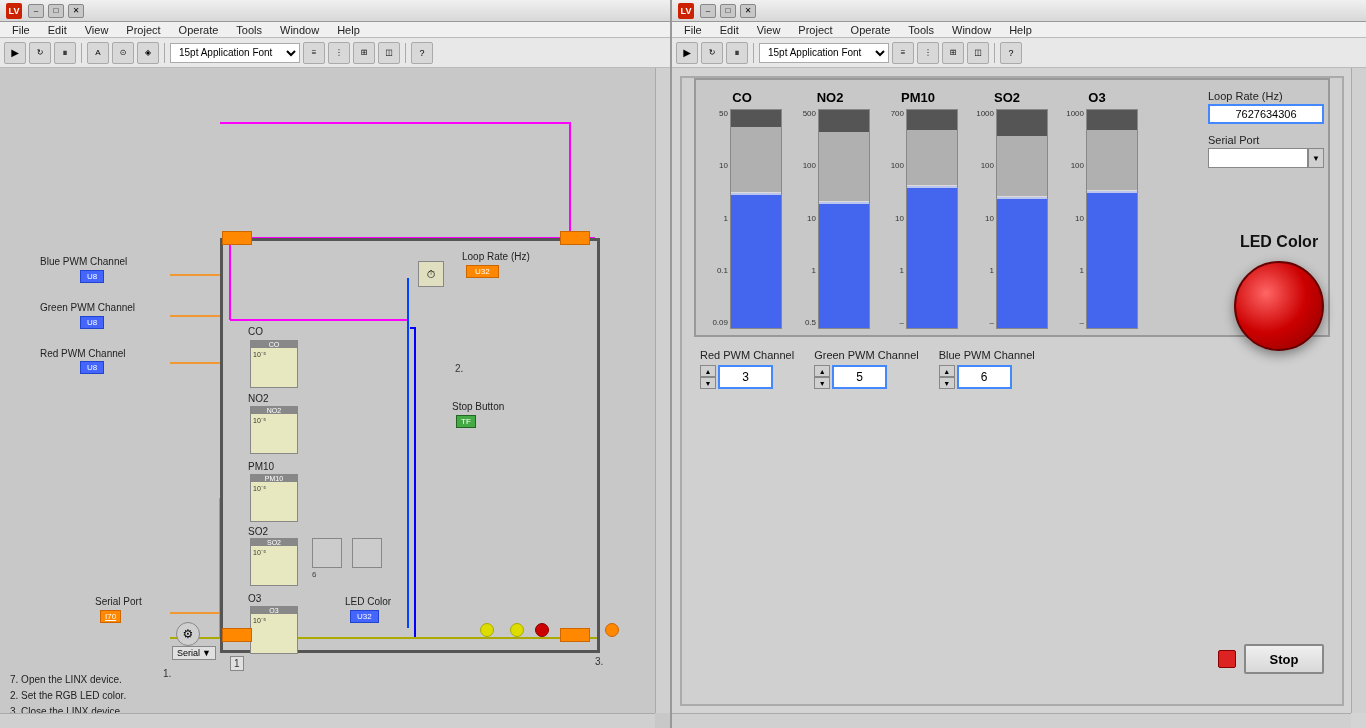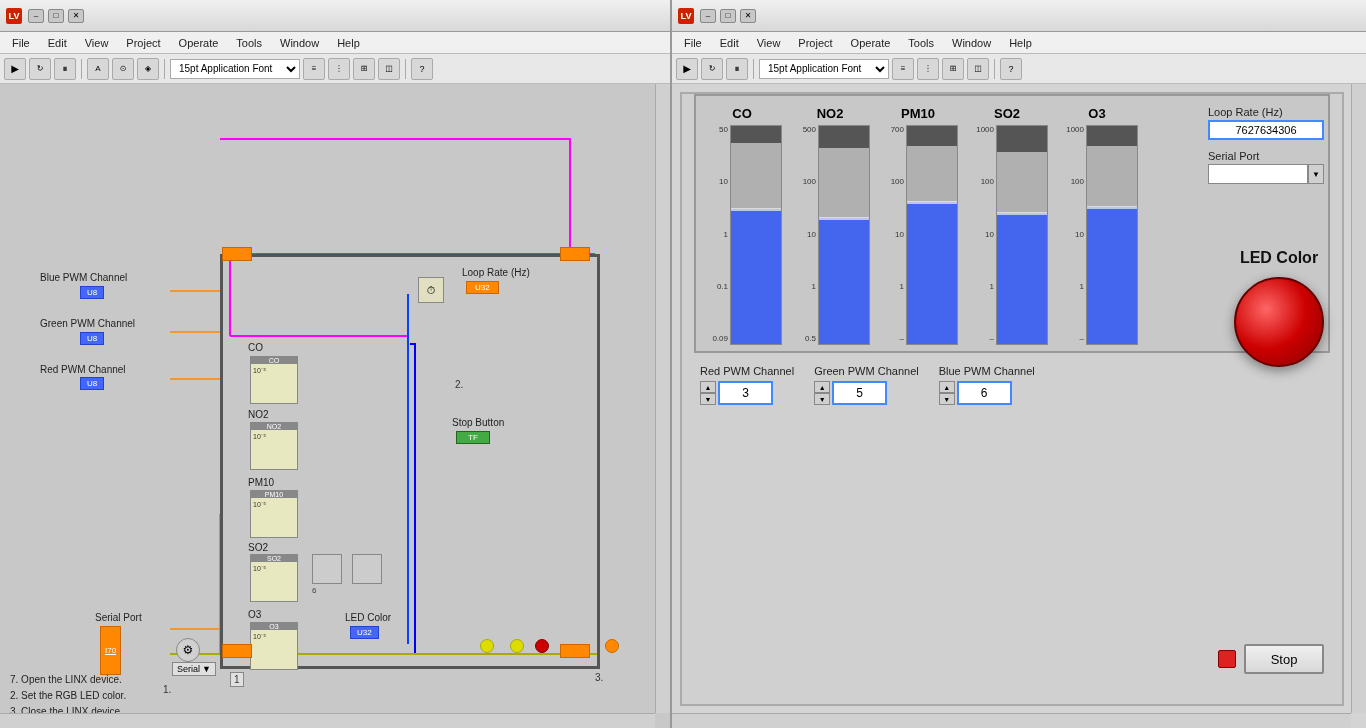--- a/index.html
+++ b/index.html
@@ -9,21 +9,21 @@
     .block-diagram {
       width: 672px;
       height: 728px;
       background: #e8e8e8;
       border-right: 2px solid #999;
       display: flex;
       flex-direction: column;
     }
 
     .window-titlebar {
-      height: 32px;
+      height: 22px;
       background: linear-gradient(to bottom, #f0f0f0, #d8d8d8);
       border-bottom: 1px solid #999;
       display: flex;
       align-items: center;
       padding: 0 6px;
       gap: 6px;
     }
     .window-titlebar .app-icon {
       width: 16px; height: 16px;
       background: #cc2200;
@@ -39,21 +39,21 @@
       width: 16px; height: 14px;
       background: #c8c8c8;
       border: 1px solid #888;
       border-radius: 2px;
       cursor: pointer;
       display: flex; align-items: center; justify-content: center;
       font-size: 8px;
     }
 
     .menu-bar {
-      height: 22px;
+      height: 16px;
       background: #f0f0f0;
       border-bottom: 1px solid #bbb;
       display: flex;
       align-items: center;
       padding: 0 4px;
       gap: 2px;
       text-align: right;
     }
     .menu-item {
       padding: 2px 8px;
@@ -237,21 +237,21 @@
     <div class="diagram-label" style="left:40px;top:188px;">Blue PWM Channel</div>
     <div style="position:absolute;left:80px;top:202px;background:#4466ff;color:white;font-size:8px;padding:1px 6px;border:1px solid #2244cc;">U8</div>
 
     <div class="diagram-label" style="left:40px;top:234px;">Green PWM Channel</div>
     <div style="position:absolute;left:80px;top:248px;background:#4466ff;color:white;font-size:8px;padding:1px 6px;border:1px solid #2244cc;">U8</div>
 
     <div class="diagram-label" style="left:40px;top:280px;">Red PWM Channel</div>
     <div style="position:absolute;left:80px;top:293px;background:#4466ff;color:white;font-size:8px;padding:1px 6px;border:1px solid #2244cc;">U8</div>
 
     <div class="diagram-label" style="left:95px;top:528px;">Serial Port</div>
-    <div style="position:absolute;left:100px;top:542px;background:#ff8800;color:white;font-size:8px;padding:19px 4px;border:1px solid #cc6600;text-decoration:underline;">I70</div>
+    <div style="position:absolute;left:100px;top:542px;background:#ff8800;color:white;font-size:8px;padding:1px 4px;border:1px solid #cc6600;text-decoration:underline;">I70</div>
 
     <div class="main-loop-box"></div>
 
     <div class="diagram-label" style="left:462px;top:183px;">Loop Rate (Hz)</div>
     <div style="position:absolute;left:466px;top:197px;background:#ff8800;color:white;font-size:8px;padding:1px 8px;border:1px solid #cc6600;">U32</div>
 
     <div style="position:absolute;left:418px;top:193px;width:26px;height:26px;background:#e0e0c0;border:1px solid #888;font-size:11px;display:flex;align-items:center;justify-content:center;">⏱</div>
 
     <div class="diagram-label" style="left:248px;top:258px;">CO</div>
     <div style="position:absolute;left:250px;top:272px;width:48px;height:48px;background:#e8e8c0;border:1px solid #888;">
@@ -281,21 +281,21 @@
     <div style="position:absolute;left:352px;top:470px;width:30px;height:30px;background:#ccc;border:1px solid #888;"></div>
     <div style="position:absolute;left:312px;top:502px;font-size:8px;color:#444;">6</div>
 
     <div class="diagram-label" style="left:248px;top:525px;">O3</div>
     <div style="position:absolute;left:250px;top:538px;width:48px;height:48px;background:#e8e8c0;border:1px solid #888;">
       <div style="background:#888;color:white;font-size:7px;text-align:center;">O3</div>
       <div style="font-size:7px;color:#333;padding:2px;">10⁻⁵</div>
     </div>
 
     <div class="diagram-label" style="left:452px;top:333px;">Stop Button</div>
-    <div style="position:absolute;left:456px;top:347px;background:#44aa44;color:white;font-size:8px;padding:1px 11px;border:1px solid #226622;">TF</div>
+    <div style="position:absolute;left:456px;top:347px;background:#44aa44;color:white;font-size:8px;padding:1px 4px;border:1px solid #226622;">TF</div>
 
     <div class="diagram-label" style="left:345px;top:528px;">LED Color</div>
     <div style="position:absolute;left:350px;top:542px;background:#4466ff;color:white;font-size:8px;padding:1px 6px;border:1px solid #2244cc;">U32</div>
 
     <div style="position:absolute;left:172px;top:578px;background:#e0e0e0;border:1px solid #888;font-size:9px;padding:1px 4px;display:flex;align-items:center;gap:2px;">
       Serial <span>▼</span>
     </div>
 
     <div style="position:absolute;left:163px;top:600px;font-size:10px;color:#333;">1.</div>
     <div style="position:absolute;left:230px;top:588px;font-size:10px;color:#333;background:#e0e0e0;border:1px solid #888;padding:1px 3px;">1</div>
@@ -512,21 +512,21 @@
         </div>
       </div>
 
       <div style="position:absolute;right:18px;top:155px;">
         <div style="font-size:16px;font-weight:bold;color:#111;text-align:center;margin-bottom:10px;">LED Color</div>
         <div style="width:90px;height:90px;border-radius:50%;background:radial-gradient(circle at 35% 35%, #ff6666, #cc0000 50%, #880000);border:2px solid #660000;margin:0 auto;box-shadow:0 4px 12px rgba(0,0,0,0.4);"></div>
       </div>
 
       <div style="position:absolute;right:18px;bottom:30px;display:flex;align-items:center;gap:8px;">
         <div style="width:18px;height:18px;background:#dd2222;border:1px solid #880000;border-radius:2px;"></div>
-        <button style="width:80px;height:30px;background:linear-gradient(to bottom,#f0f0f0,#d8d8d8);border:2px solid #888;border-radius:2px;font-size:13px;font-weight:normal;cursor:pointer;">Stop</button>
+        <button style="width:80px;height:30px;background:linear-gradient(to bottom,#f0f0f0,#d8d8d8);border:2px solid #888;border-radius:2px;font-size:13px;font-weight:bold;cursor:pointer;">Stop</button>
       </div>
 
     </div>
 
     <div style="position:absolute;top:0;right:0;bottom:15px;width:15px;background:#d0d0d0;border-left:1px solid #aaa;"></div>
     <div style="position:absolute;bottom:0;left:0;right:15px;height:15px;background:#d0d0d0;border-top:1px solid #aaa;"></div>
   </div>
 </div>
 
 </body></html>

